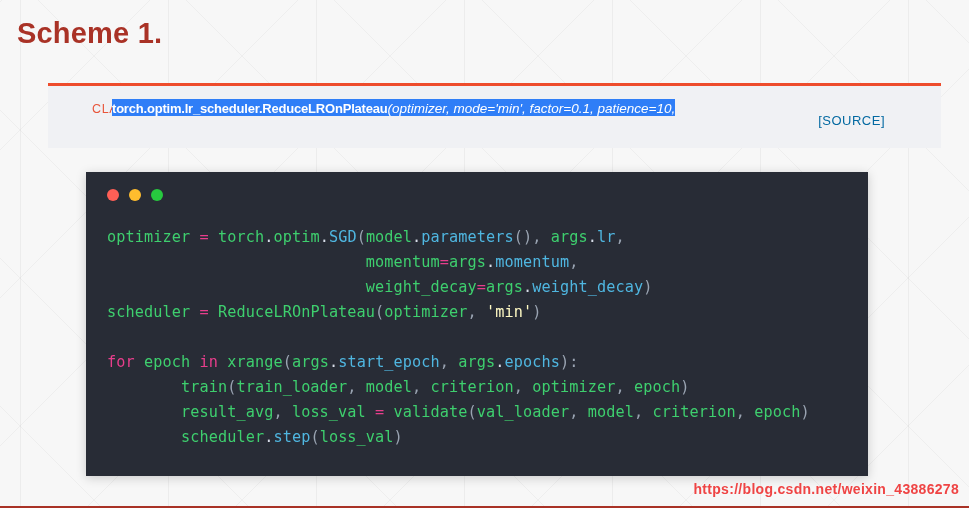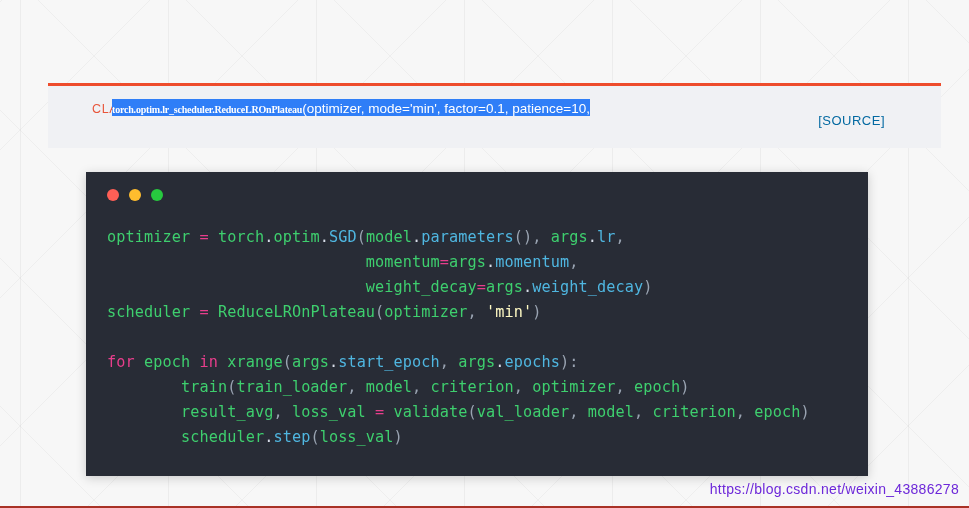--- a/index.html
+++ b/index.html
@@ -80,28 +80,29 @@
   }
 
   .sig-line { white-space: nowrap; }
 
   .sig-hl {
     background: #2f7ef7;
     color: #ffffff;
   }
 
   .sig-mono {
-    font-family: Liberation Serif, serif;
+    font-family: Liberation Sans, sans-serif;
     font-weight: bold;
-    font-size: 10px;
+    font-size: 13px;
     letter-spacing: -0.2px;
   }
 
   .sig-italic {
     font-family: "Liberation Sans", sans-serif;
+    font-style: italic;
     font-size: 13.5px;
     color: #2b2b2b;
     margin-top: 40px;
   }
 
   .sig-italic.on-hl { color: #ffffff; }
 
   #source-link {
     position: absolute;
     right: 56px;
@@ -154,43 +155,45 @@
   .tok-kw    { color: #e83e8c; text-align: center; }
   .tok-str   { color: #fef9c3; }
   .tok-punct { color: #9aa4b2; }
 
   
   #watermark {
     position: absolute;
     right: 10px;
     top: 481px;
     font-size: 14px;
-    color: #6d28d9;
+    color: #ef4444;
     font-family: "Liberation Sans", sans-serif;
     letter-spacing: 0.3px;
     z-index: 2;
+    font-weight: bold;
   }
 
   #bottom-rule {
     position: absolute;
     left: 0;
     bottom: 0;
     width: 969px;
     height: 2px;
     background: #a93226;
     z-index: 3;
   }
 </style>
 </head>
 <body>
 
 <div id="bg-pattern"></div>
 
 <div id="page">
 
+  <div id="page-title">Scheme 1.</div>
 
   <div id="signature-block">
 
     <div id="class-label">CLASS</div>
 
     <div id="signature-text">
       <div class="sig-line"><span class="sig-hl"><span class="sig-mono">torch.optim.lr_scheduler.ReduceLROnPlateau</span><span class="sig-italic on-hl">(optimizer, mode='min', factor=0.1, patience=10,</span></span></div>
     </div>
 
     <div id="source-link">[SOURCE]</div>

